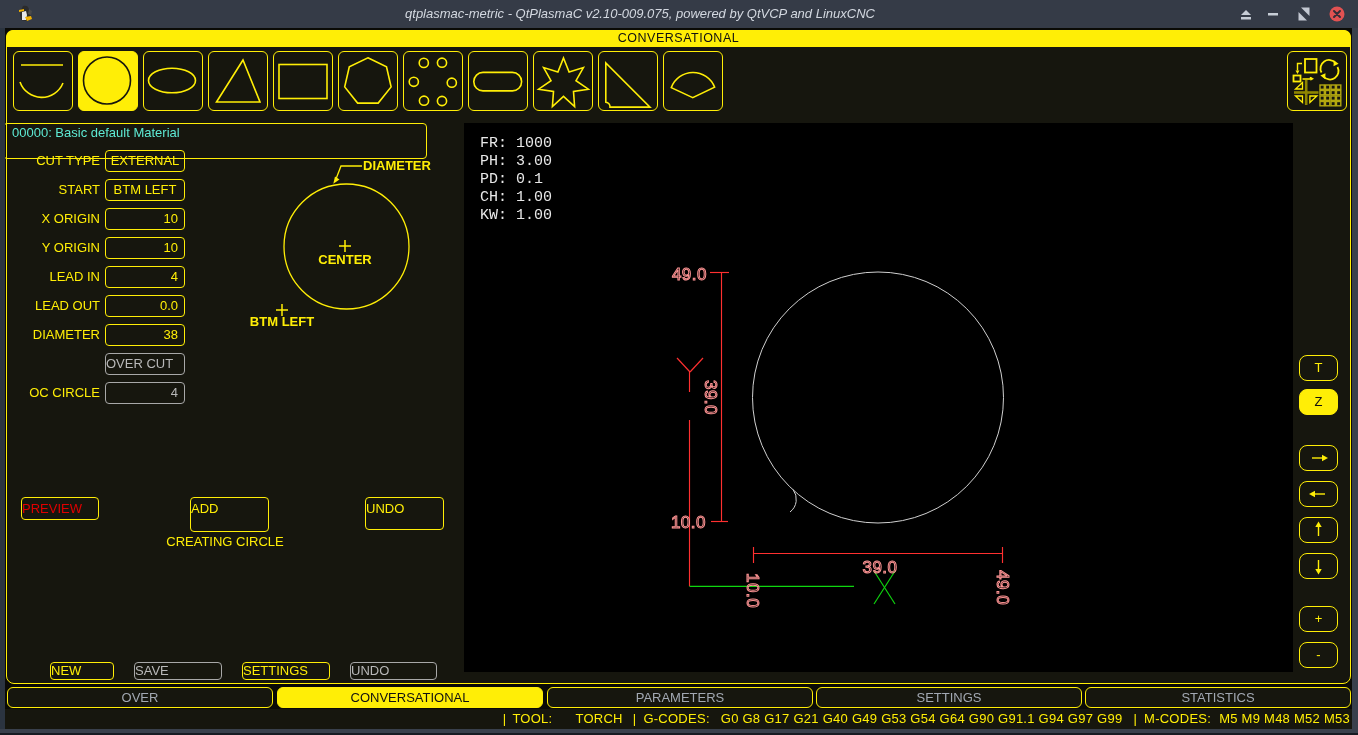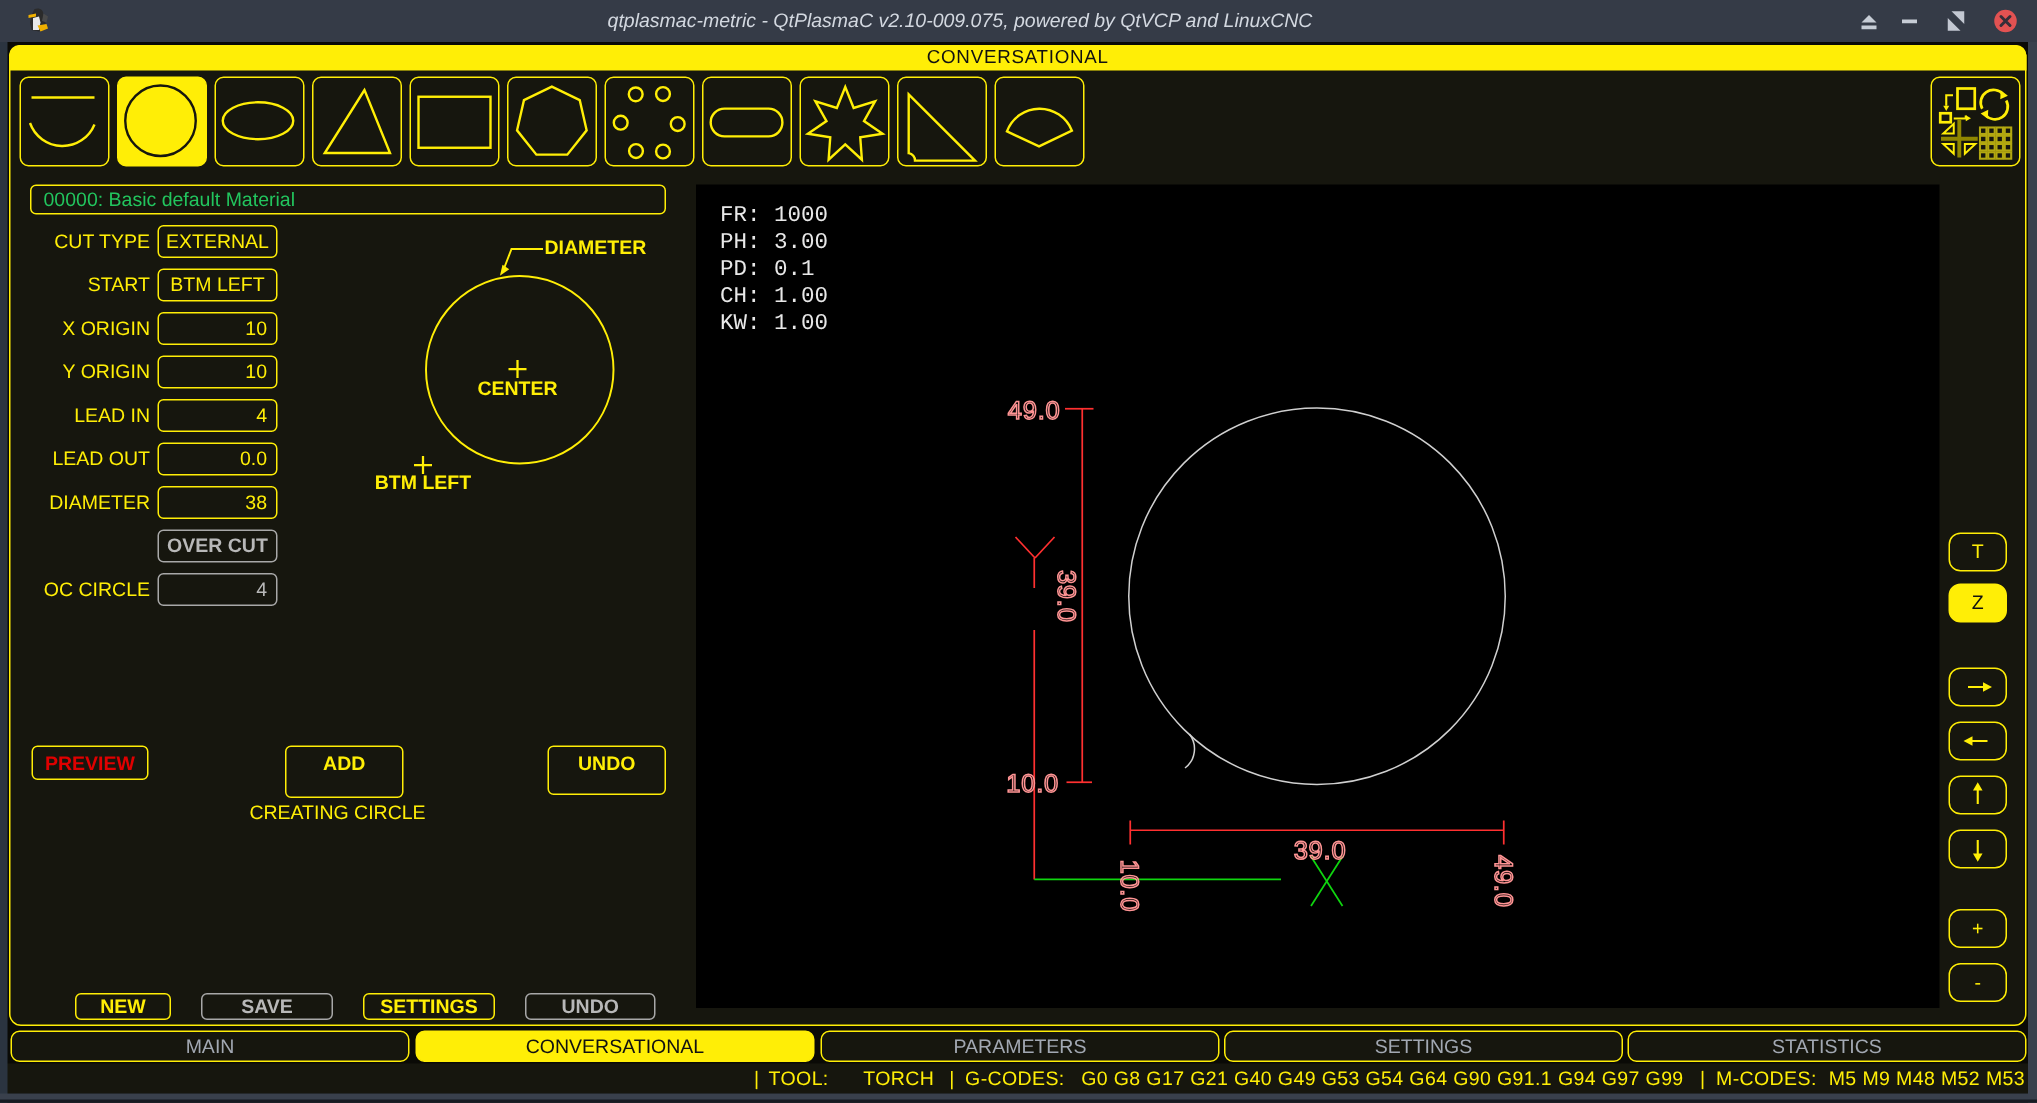--- a/index.html
+++ b/index.html
@@ -16,30 +16,30 @@
 #frame { position:absolute; left:6px; top:30px; width:1345px; height:654px;
   background:#16160e; border:1.5px solid #ffee06; border-radius:8px; }
 #convbar { position:absolute; left:6px; top:30px; width:1345px; height:17px; background:#ffee06;
   border-radius:7px 7px 0 0; text-align:center; line-height:17px; font-size:12.5px; letter-spacing:0.5px; color:#111; }
 .tbtn { position:absolute; top:51px; width:60px; height:60px; border:1.3px solid #ffee06;
   border-radius:6px; background:#16160e; }
 .tbtn.sel { background:#ffee06; }
 #rgroup { position:absolute; left:1287px; top:51px; width:60px; height:60px;
   border:1.3px solid #ffee06; border-radius:6px; }
 
-#material { position:absolute; left:20px; top:123px; width:424px; height:20px;
-  border:1.3px solid #ffee06; border-radius:4px; color:#22c55e; font-size:13px;
+#material { position:absolute; left:3px; top:123px; width:424px; height:36px;
+  border:1.3px solid #ffee06; border-radius:4px; color:#5eead4; font-size:13px;
   line-height:18px; padding-left:8px; }
 .flabel { position:absolute; width:95px; text-align:right; color:#ffee06; font-size:13px; height:22px; line-height:22px; left:5px; }
 .field { position:absolute; left:105px; width:80px; height:22px; border:1.3px solid #ffee06;
   border-radius:4px; color:#ffee06; font-size:13px; line-height:20px; text-align:center; }
 .field.num { text-align:right; padding-right:6px; }
 .field.dis { border-color:#a8a8a8; color:#b8b8b8; }
 .pbtn { position:absolute; border:1.3px solid #ffee06; border-radius:4px; color:#ffee06;
-  font-size:13px; text-align:center;font-weight:bold; }
+  font-size:13px; text-align:left; }
 .pbtn.dis { border-color:#a8a8a8; color:#b8b8b8; }
 #creating { position:absolute; left:125px; top:534px; width:200px; text-align:center;
   color:#ffee06; font-size:13px; }
 
 #gl { position:absolute; left:464px; top:123px; width:829px; height:549px; background:#000; }
 
 .rbtn { position:absolute; left:1299px; width:39px; height:26px; border:1.3px solid #ffee06;
   border-radius:8px; color:#ffee06; font-size:13px; text-align:center; line-height:24px; }
 .rbtn.sel { background:#ffee06; color:#111; }
 
@@ -297,21 +297,21 @@
   </div>
 <div class="rbtn" style="top:553px">
     <svg width="37" height="24" viewBox="0 0 37 24">
       <line x1="18.5" y1="6" x2="18.5" y2="16" stroke="#ffee06" stroke-width="1.4"></line>
       <path d="M15.3,15 L18.5,20.5 L21.7,15 Z" fill="#ffee06"></path>
     </svg>
   </div>
 <div class="rbtn" style="top:606px">+</div>
 <div class="rbtn" style="top:642px">-</div>
 
-<div class="tab" style="left:7px;width:266px">MAIN</div>
+<div class="tab" style="left:7px;width:266px">OVER</div>
 <div class="tab sel" style="left:277px;width:266px">CONVERSATIONAL</div>
 <div class="tab" style="left:547px;width:266px">PARAMETERS</div>
 <div class="tab" style="left:816px;width:266px">SETTINGS</div>
 <div class="tab" style="left:1085px;width:266px">STATISTICS</div>
 
 <div id="statusbar">
     <div id="statustext"><span style="margin-right:6px">|</span><span>TOOL:</span><span style="margin-left:23px">TORCH</span><span style="margin-left:10px">|</span><span style="margin-left:7px">G-CODES:</span><span style="margin-left:11px">G0 G8 G17 G21 G40 G49 G53 G54 G64 G90 G91.1 G94 G97 G99</span><span style="margin-left:11px">|</span><span style="margin-left:7px">M-CODES:</span><span style="margin-left:8px">M5 M9 M48 M52 M53</span></div>
   </div>
 <div id="edge-left"></div>
 <div id="edge-right"></div>

